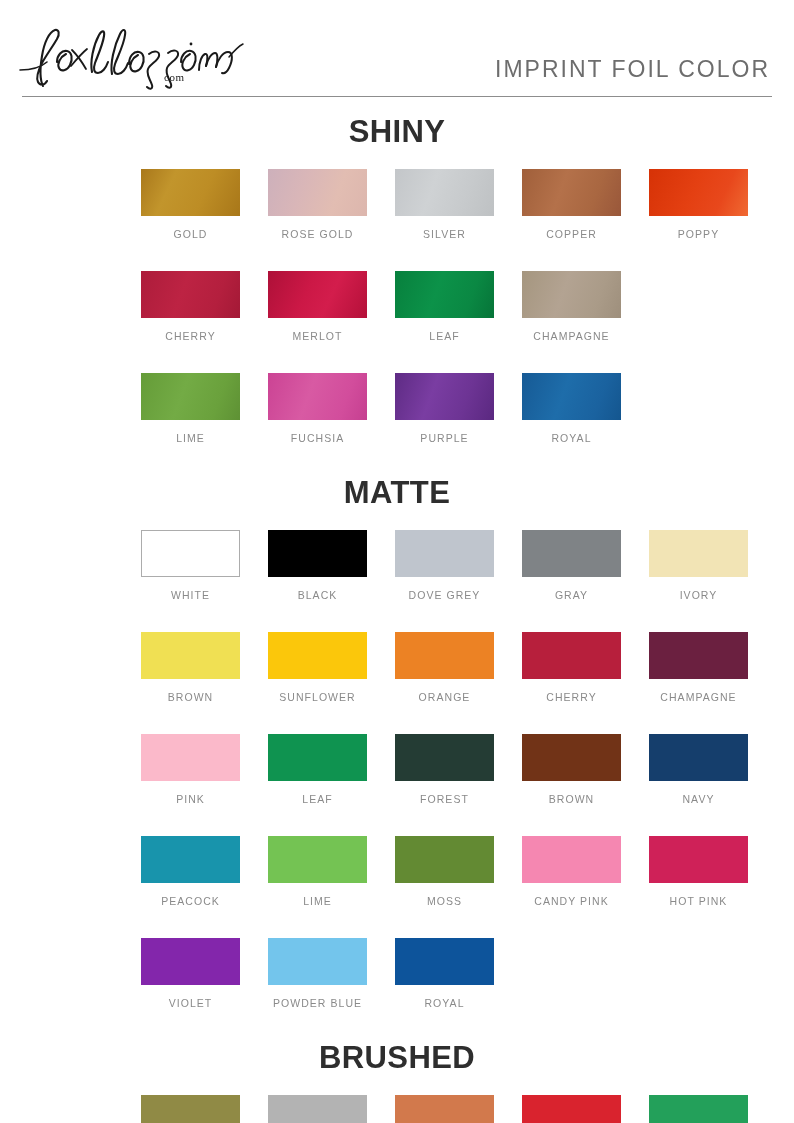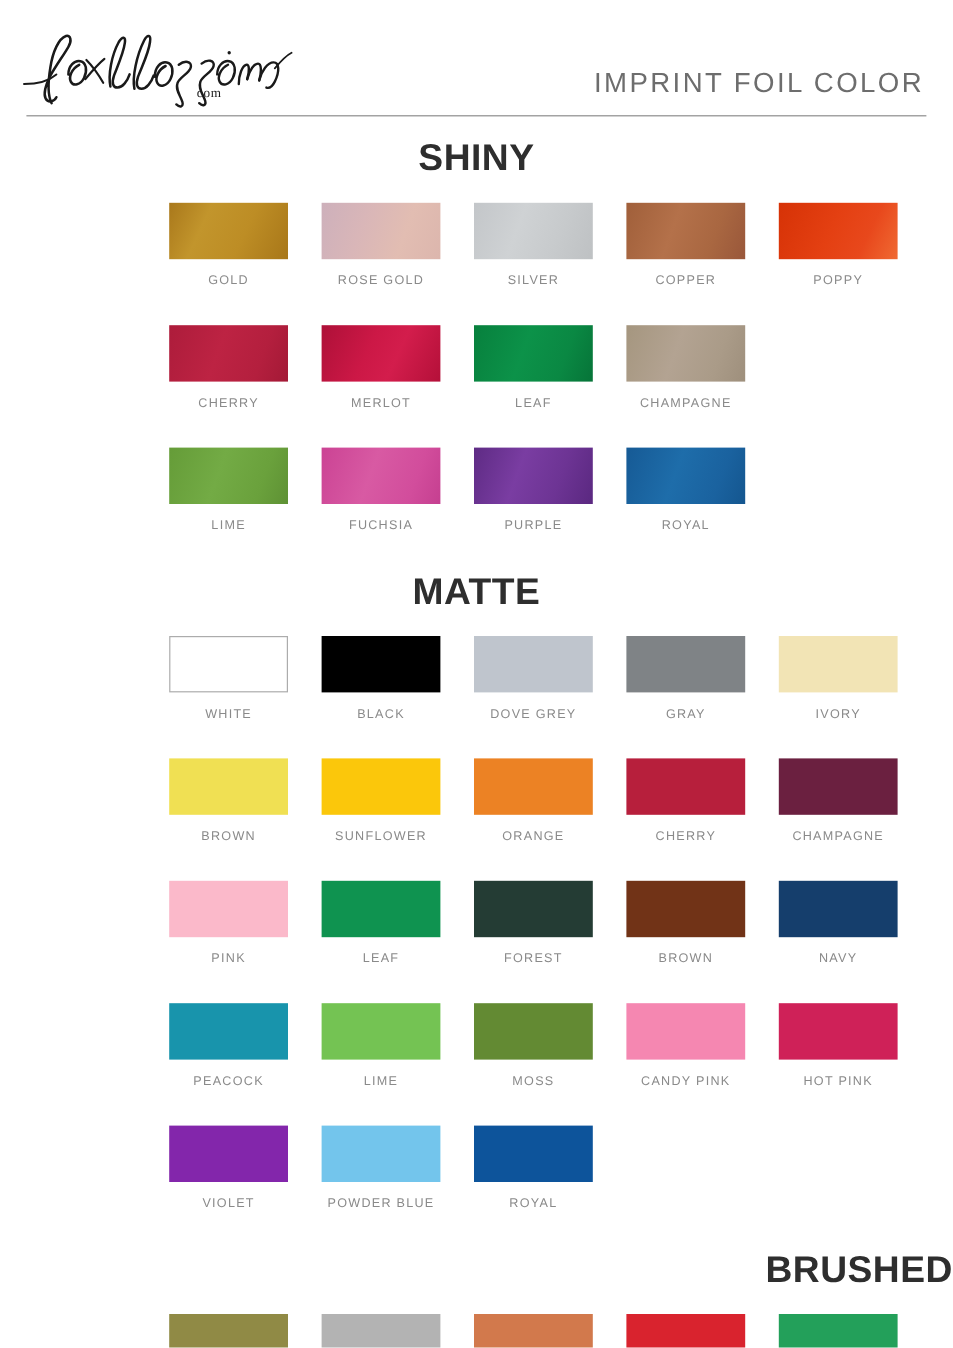--- a/index.html
+++ b/index.html
@@ -64,21 +64,21 @@
   .section-title {
     text-align: center;
     font-size: 31px;
     font-weight: bold;
     color: #2e2e2e;
     letter-spacing: 0.4px;
   }
 
   .section[data-section="shiny"]   .section-title { margin-top: 18px; }
   .section[data-section="matte"]   .section-title { margin-top: 27px; }
-  .section[data-section="brushed"] .section-title { margin-top: 26px; text-align: right; }
+  .section[data-section="brushed"] .section-title { margin-top: 26px; }
 
   .rows { margin-top: 19px; padding-left: 48px; }
 
   .row {
     display: flex;
     justify-content: flex-start;
     padding-left: 93px;
     margin-bottom: 31px;
   }
 

